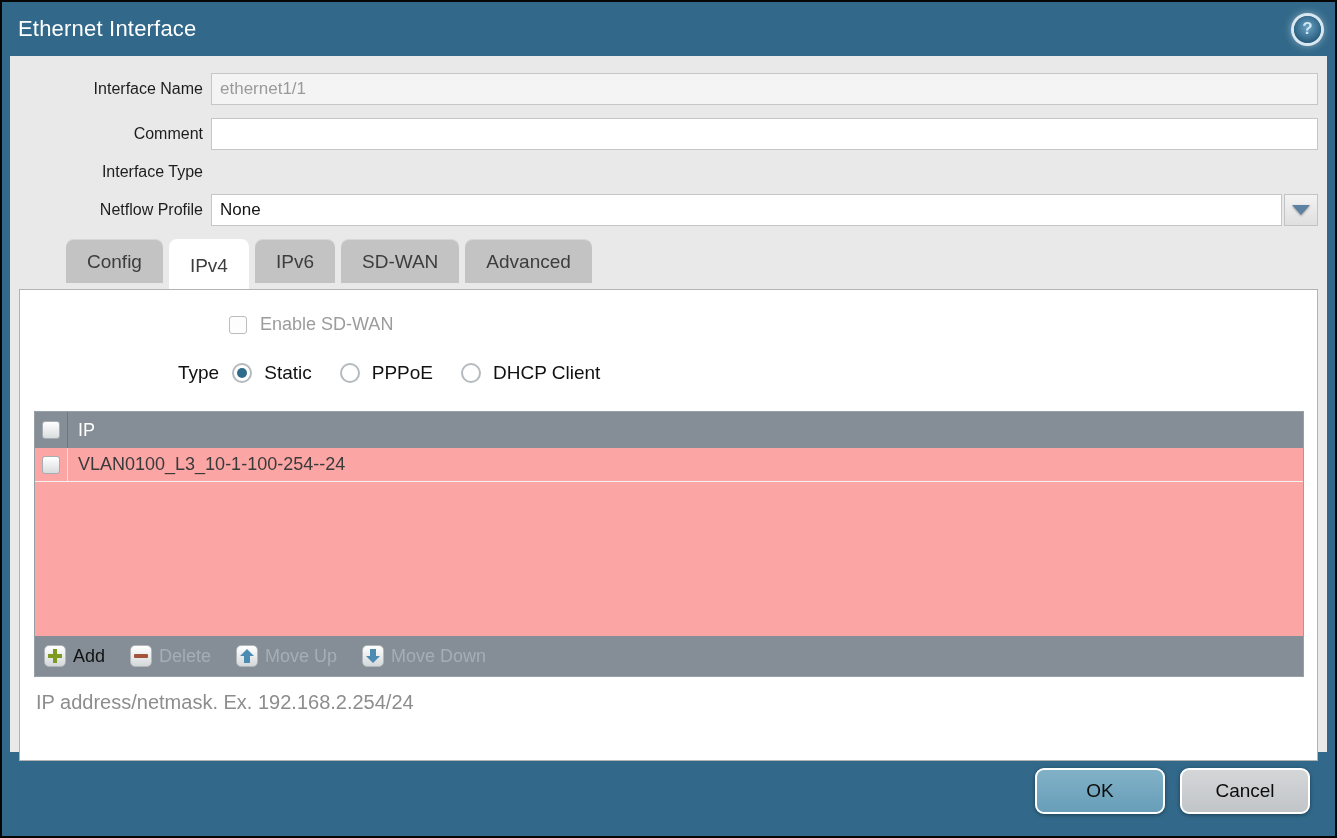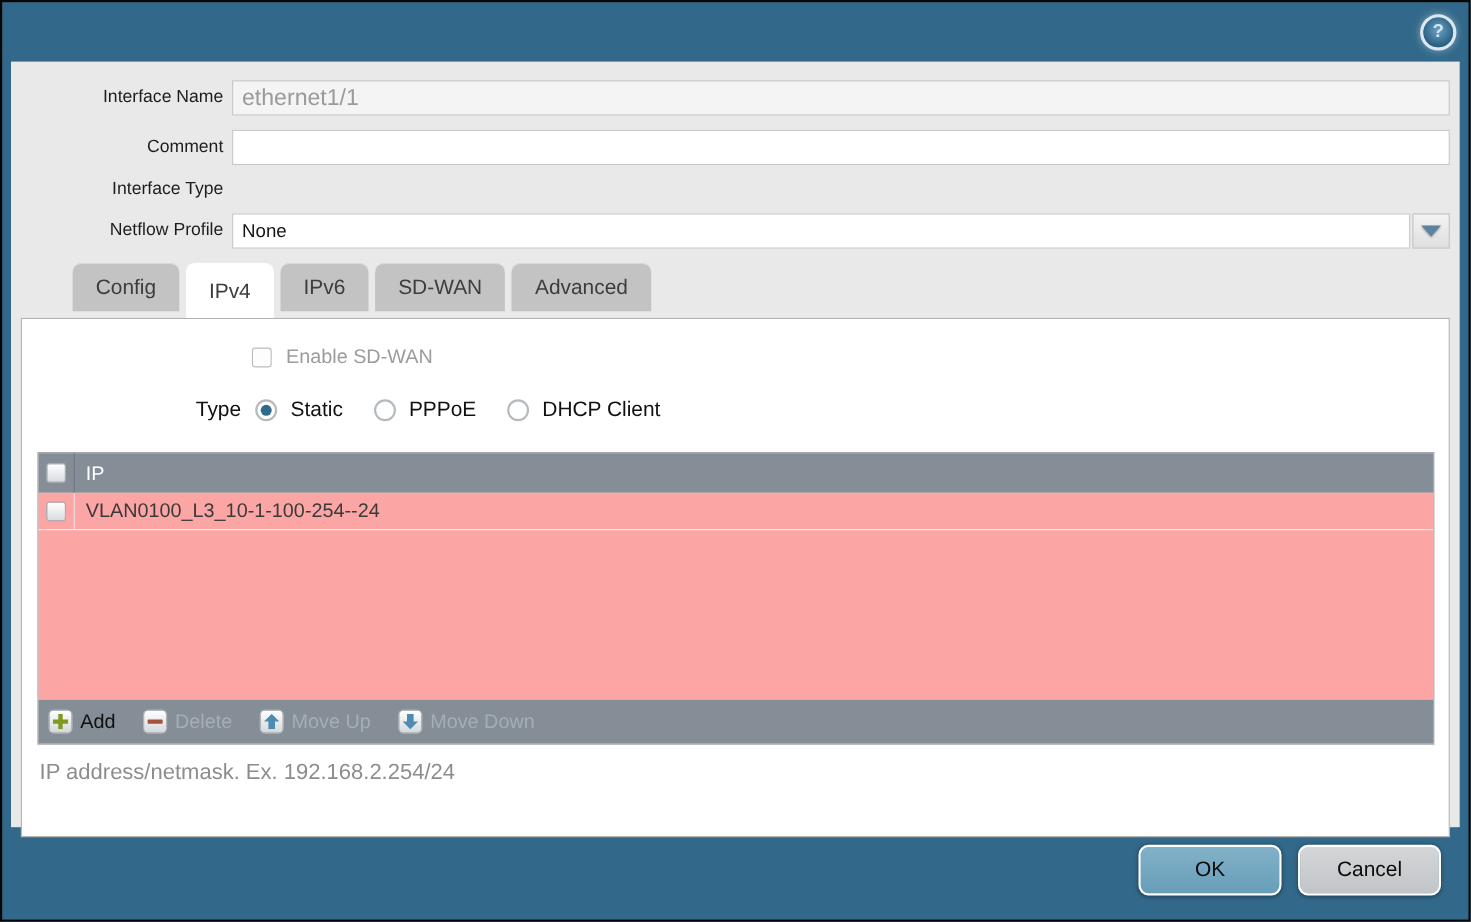--- a/index.html
+++ b/index.html
@@ -23,21 +23,21 @@
   
   .body {
     position:absolute; left:8px; right:8px; top:54px; bottom:84px;
     background:#e9e9e9; padding:17px 9px 0 9px;
   }
   .frow { display:flex; align-items:center; margin-bottom:13px; }
   .flabel { width:192px; flex:none; text-align:right; padding-right:8px;
             font-size:16px; color:#1d1d1d; }
   .finput {
     flex:1; height:32px; border:1px solid #c6c6c6; background:#fff;
-    font-size:21px; padding:0 8px; color:#1a1a1a; outline:none;
+    font-size:17px; padding:0 8px; color:#1a1a1a; outline:none;
     font-family:"Liberation Sans", sans-serif;
   }
   .finput.disabled { background:#f4f4f4; color:#9a9a9a; }
   .dropdown { flex:1; display:flex; }
   .dd-value { flex:1; height:32px; border:1px solid #c6c6c6; background:#fff;
               display:flex; align-items:center; padding:0 8px; font-size:17px; color:#141414; }
   .dd-btn { width:34px; height:32px; margin-left:2px; border:1px solid #c3c3c3;
             background:linear-gradient(#f3f3f3,#dfdfdf);
             display:flex; align-items:center; justify-content:center; cursor:pointer; }
   .dd-arrow { width:0; height:0; border-left:9px solid transparent;
@@ -92,20 +92,21 @@
          color:#0c0c0c; cursor:pointer; box-shadow:0 1px 4px rgba(0,0,0,.4); }
   .btn-ok { background:linear-gradient(#81b1c7,#689eb9); }
   .btn-cancel { background:linear-gradient(#d4d6d8,#c2c5c8); }
 </style>
 </head>
 <body>
 
 <div class="dialog">
 
   <div class="titlebar">
+    <span class="title">Ethernet Interface</span>
     <span class="help">?</span>
   </div>
 
   <div class="body">
 
     <div class="frow">
       <div class="flabel">Interface Name</div>
       <input class="finput disabled" readonly="" value="ethernet1/1" style="">
     </div>
 

